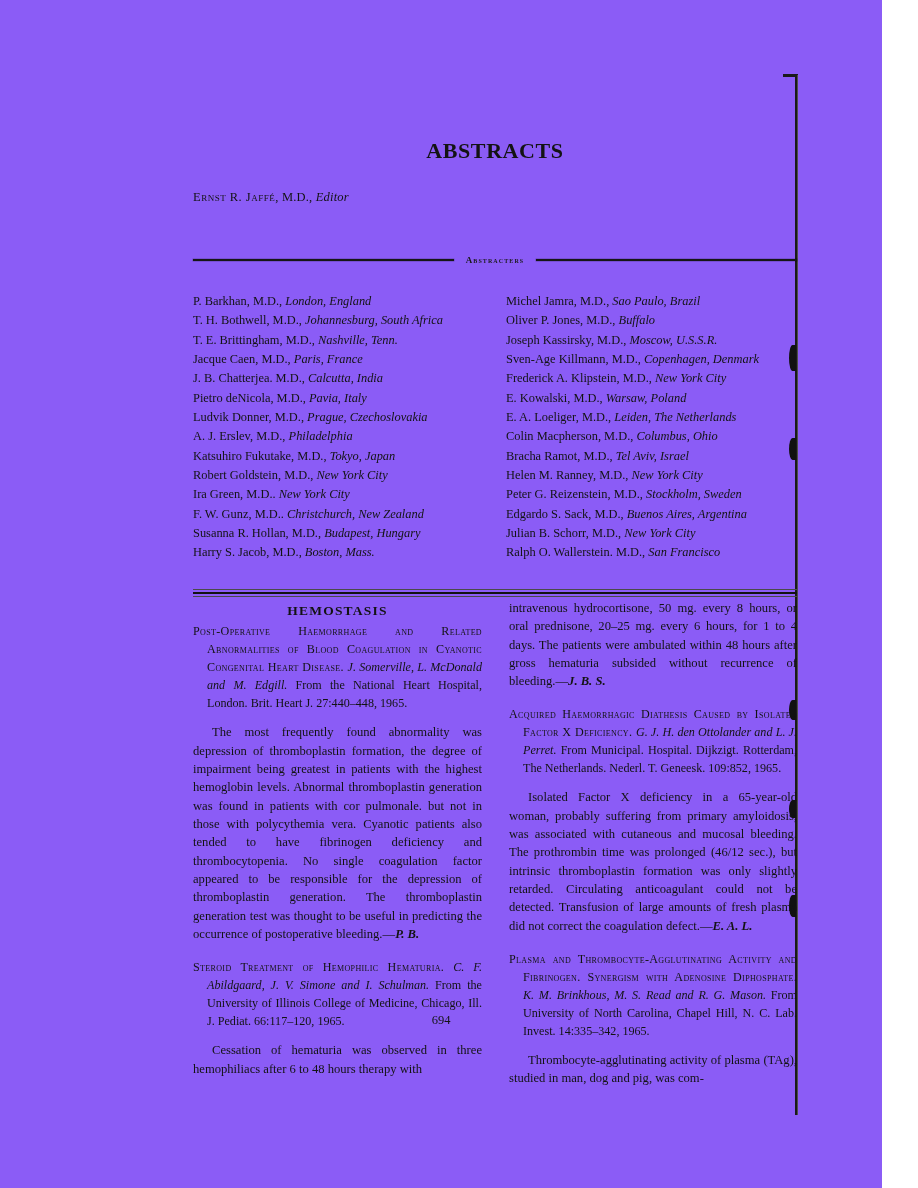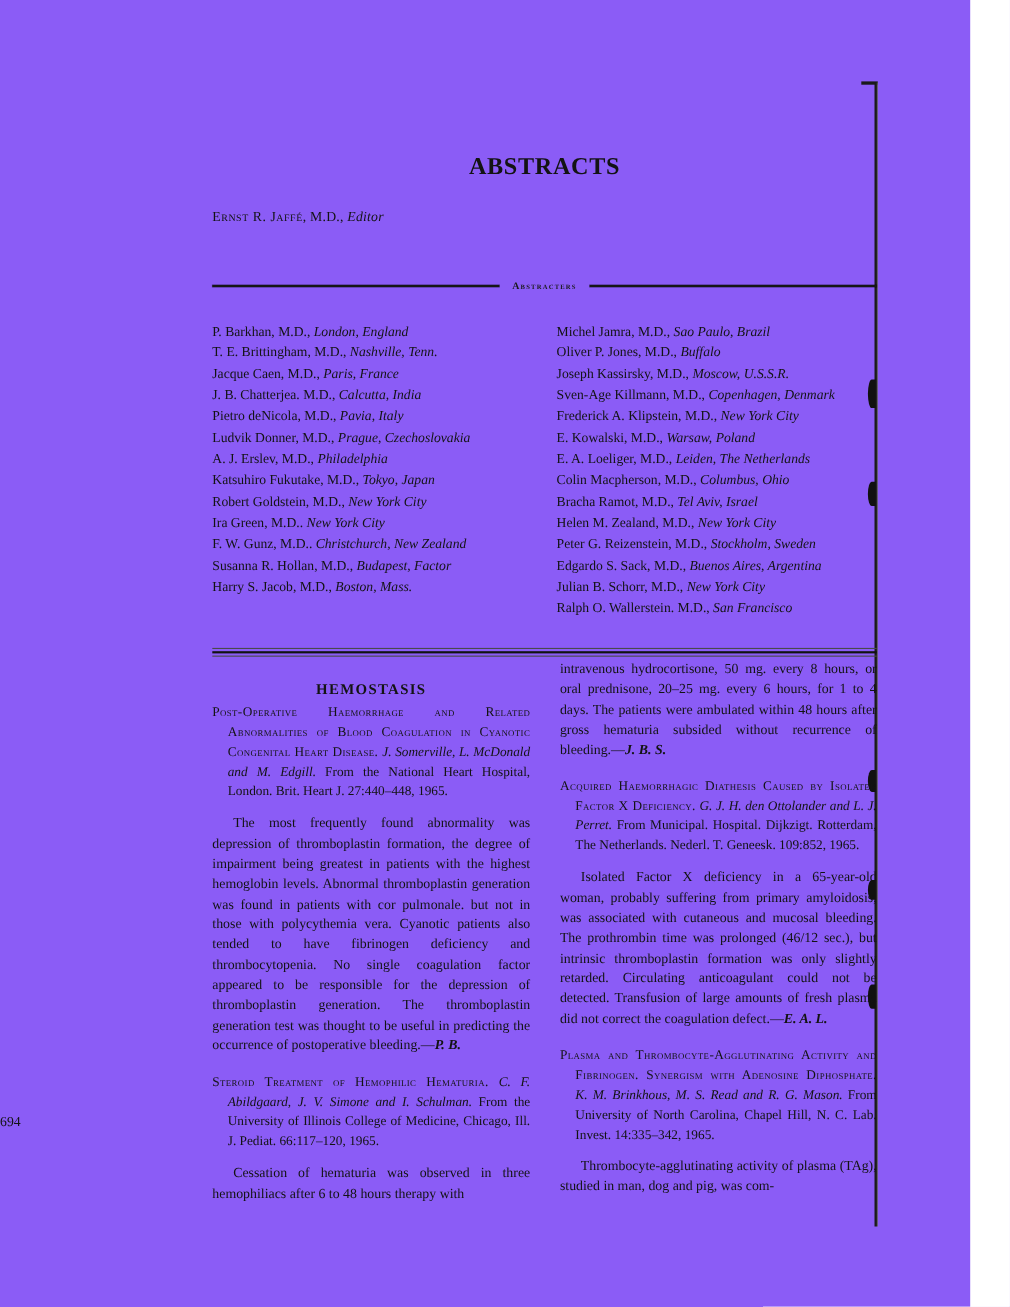--- a/index.html
+++ b/index.html
@@ -136,21 +136,21 @@
     background: #121212;
     margin: 2px 0;
   }
 
   
   .section-title {
     text-align: center;
     font-weight: bold;
     font-size: 13.5px;
     letter-spacing: 1.2px;
-    margin-top: 20px;
+    margin-top: 4px;
     margin-bottom: 3px;
   }
   .body-cols {
     display: flex;
     margin-top: 0;
   }
   .body-col {
     width: 50%;
     box-sizing: border-box;
   }
@@ -196,21 +196,21 @@
   .ab-para .sig {
     font-style: italic;
     font-weight: bold;
   }
 
   .folio {
     position: absolute;
     left: 0;
     right: 0;
     top: 1013px;
-    text-align: left;
+    text-align: center;
     font-size: 12.5px;
   }
 </style>
 </head>
 <body>
 
 <div class="page">
 
   <div class="scan-edge-top"></div>
   <div class="scan-edge"></div>
@@ -230,44 +230,45 @@
 
     <div class="rule-label">
       <span class="line"></span>
       <span class="txt">Abstracters</span>
       <span class="line"></span>
     </div>
 
     <div class="abstracters">
       <div class="abs-col left">
         <div class="abs-line"><span>P. Barkhan, M.D., </span><span class="loc">London, England</span></div>
+        <div class="abs-line"><span>T. H. Bothwell, M.D., </span><span class="loc">Johannesburg, South Africa</span></div>
         <div class="abs-line"><span>T. E. Brittingham, M.D., </span><span class="loc">Nashville, Tenn.</span></div>
         <div class="abs-line"><span>Jacque Caen, M.D., </span><span class="loc">Paris, France</span></div>
         <div class="abs-line"><span>J. B. Chatterjea. M.D., </span><span class="loc">Calcutta, India</span></div>
         <div class="abs-line"><span>Pietro deNicola, M.D., </span><span class="loc">Pavia, Italy</span></div>
         <div class="abs-line"><span>Ludvik Donner, M.D., </span><span class="loc">Prague, Czechoslovakia</span></div>
         <div class="abs-line"><span>A. J. Erslev, M.D., </span><span class="loc">Philadelphia</span></div>
         <div class="abs-line"><span>Katsuhiro Fukutake, M.D., </span><span class="loc">Tokyo, Japan</span></div>
         <div class="abs-line"><span>Robert Goldstein, M.D., </span><span class="loc">New York City</span></div>
         <div class="abs-line"><span>Ira Green, M.D.. </span><span class="loc">New York City</span></div>
         <div class="abs-line"><span>F. W. Gunz, M.D.. </span><span class="loc">Christchurch, New Zealand</span></div>
-        <div class="abs-line"><span>Susanna R. Hollan, M.D., </span><span class="loc">Budapest, Factor</span></div>
+        <div class="abs-line"><span>Susanna R. Hollan, M.D., </span><span class="loc">Budapest, Hungary</span></div>
         <div class="abs-line"><span>Harry S. Jacob, M.D., </span><span class="loc">Boston, Mass.</span></div>
       </div>
       <div class="abs-col right">
         <div class="abs-line"><span>Michel Jamra, M.D., </span><span class="loc">Sao Paulo, Brazil</span></div>
         <div class="abs-line"><span>Oliver P. Jones, M.D., </span><span class="loc">Buffalo</span></div>
         <div class="abs-line"><span>Joseph Kassirsky, M.D., </span><span class="loc">Moscow, U.S.S.R.</span></div>
         <div class="abs-line"><span>Sven-Age Killmann, M.D., </span><span class="loc">Copenhagen, Denmark</span></div>
         <div class="abs-line"><span>Frederick A. Klipstein, M.D., </span><span class="loc">New York City</span></div>
         <div class="abs-line"><span>E. Kowalski, M.D., </span><span class="loc">Warsaw, Poland</span></div>
         <div class="abs-line"><span>E. A. Loeliger, M.D., </span><span class="loc">Leiden, The Netherlands</span></div>
         <div class="abs-line"><span>Colin Macpherson, M.D., </span><span class="loc">Columbus, Ohio</span></div>
         <div class="abs-line"><span>Bracha Ramot, M.D., </span><span class="loc">Tel Aviv, Israel</span></div>
-        <div class="abs-line"><span>Helen M. Zealand, M.D., </span><span class="loc">New York City</span></div>
+        <div class="abs-line"><span>Helen M. Ranney, M.D., </span><span class="loc">New York City</span></div>
         <div class="abs-line"><span>Peter G. Reizenstein, M.D., </span><span class="loc">Stockholm, Sweden</span></div>
         <div class="abs-line"><span>Edgardo S. Sack, M.D., </span><span class="loc">Buenos Aires, Argentina</span></div>
         <div class="abs-line"><span>Julian B. Schorr, M.D., </span><span class="loc">New York City</span></div>
         <div class="abs-line"><span>Ralph O. Wallerstein. M.D., </span><span class="loc">San Francisco</span></div>
       </div>
     </div>
 
     <div class="triple-rule">
       <div class="t1"></div>
       <div class="t2"></div>

